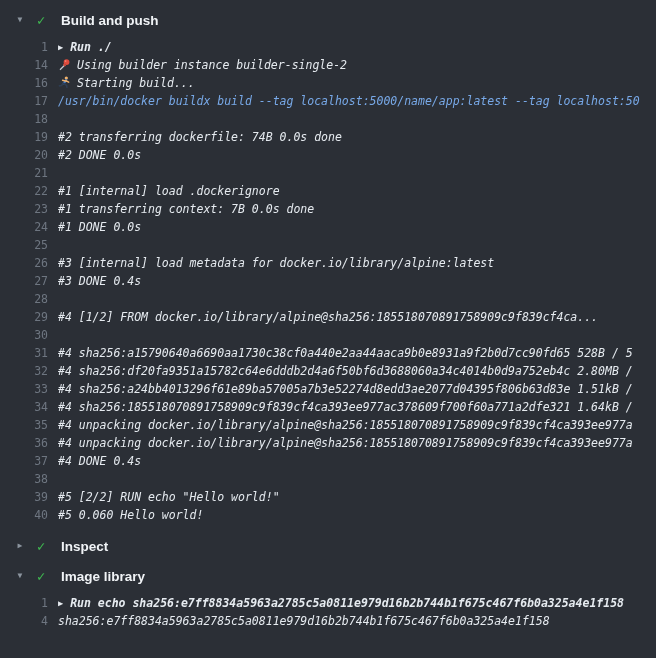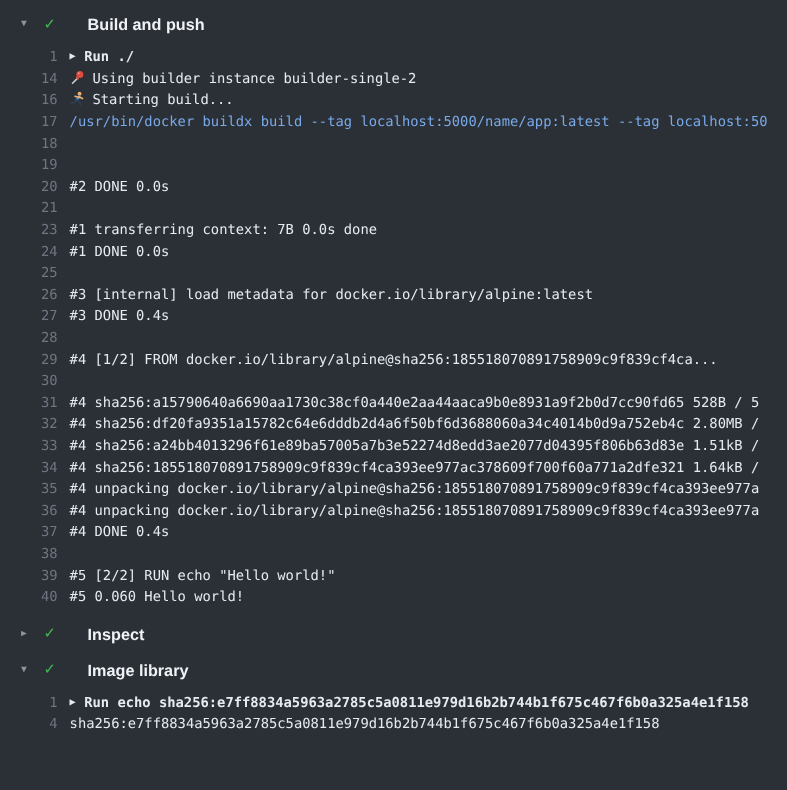--- a/index.html
+++ b/index.html
@@ -42,21 +42,20 @@
     font-size: 14px;
     font-weight: bold;
     margin-right: 8px;
     line-height: 24px;
   }
   .section-title {
     color: var(--title, #f0f3f6);
     font-family: "Liberation Sans", sans-serif;
     font-size: 13.5px;
     font-weight: bold;
-    margin-left: 12px;
   }
   .log-block {
     margin: 6px 0 10px 0;
   }
   .log-line {
     display: flex;
     height: 18px;
     line-height: 18px;
     font-size: 11.5px;
     white-space: pre;
@@ -66,20 +65,21 @@
     flex: 0 0 48px;
     width: 48px;
     text-align: right;
     color: var(--lnum, #6e7681);
     cursor: pointer;
     user-select: none;
   }
   .line-text {
     padding-left: 10px;
     color: var(--text, #e6ebf0);
+    font-style: italic;
   }
   .line-text.cmd { color: var(--cmd, #78a9e8); }
   .play {
     display: inline-block;
     font-size: 8.5px;
     margin-right: 7px;
     color: var(--text, #e6ebf0);
     transform: translateY(-1.5px);
   }
   .run-text { font-weight: bold; }
@@ -113,23 +113,24 @@
           <div class="log-line"><span class="line-num">16</span><span class="line-text"><svg viewBox="0 0 16 16" class="icon-svg">
                 <circle cx="10.2" cy="2.6" r="2" fill="#f0b26b"></circle>
                 <path d="M10 5.2 L7 9.2" stroke="#4a86d8" stroke-width="2.6" stroke-linecap="round"></path>
                 <path d="M9.6 5.8 L13.2 7.6" stroke="#f0b26b" stroke-width="1.7" stroke-linecap="round"></path>
                 <path d="M9.8 6.4 L5.6 5.2" stroke="#f0b26b" stroke-width="1.7" stroke-linecap="round"></path>
                 <path d="M7 9.2 L10.6 11.6 L11 14" stroke="#2e3d52" stroke-width="2" fill="none" stroke-linecap="round"></path>
                 <path d="M7 9.2 L4.2 11.6 L1.8 12.2" stroke="#2e3d52" stroke-width="2" fill="none" stroke-linecap="round"></path>
               </svg>Starting build...</span></div>
           <div class="log-line"><span class="line-num">17</span><span class="line-text cmd">/usr/bin/docker buildx build --tag localhost:5000/name/app:latest --tag localhost:50</span></div>
           <div class="log-line"><span class="line-num">18</span></div>
-          <div class="log-line"><span class="line-num">19</span></div>
+          <div class="log-line"><span class="line-num">19</span><span class="line-text">#2 transferring dockerfile: 74B 0.0s done</span></div>
           <div class="log-line"><span class="line-num">20</span><span class="line-text">#2 DONE 0.0s</span></div>
           <div class="log-line"><span class="line-num">21</span><span class="line-text"></span></div>
+          <div class="log-line"><span class="line-num">22</span><span class="line-text">#1 [internal] load .dockerignore</span></div>
           <div class="log-line"><span class="line-num">23</span><span class="line-text">#1 transferring context: 7B 0.0s done</span></div>
           <div class="log-line"><span class="line-num">24</span><span class="line-text">#1 DONE 0.0s</span></div>
           <div class="log-line"><span class="line-num">25</span><span class="line-text"></span></div>
           <div class="log-line"><span class="line-num">26</span><span class="line-text">#3 [internal] load metadata for docker.io/library/alpine:latest</span></div>
           <div class="log-line"><span class="line-num">27</span><span class="line-text">#3 DONE 0.4s</span></div>
           <div class="log-line"><span class="line-num">28</span><span class="line-text"></span></div>
           <div class="log-line"><span class="line-num">29</span><span class="line-text">#4 [1/2] FROM docker.io/library/alpine@sha256:185518070891758909c9f839cf4ca...</span></div>
           <div class="log-line"><span class="line-num">30</span></div>
           <div class="log-line"><span class="line-num">31</span><span class="line-text">#4 sha256:a15790640a6690aa1730c38cf0a440e2aa44aaca9b0e8931a9f2b0d7cc90fd65 528B / 5</span></div>
           <div class="log-line"><span class="line-num">32</span><span class="line-text">#4 sha256:df20fa9351a15782c64e6dddb2d4a6f50bf6d3688060a34c4014b0d9a752eb4c 2.80MB /</span></div>

